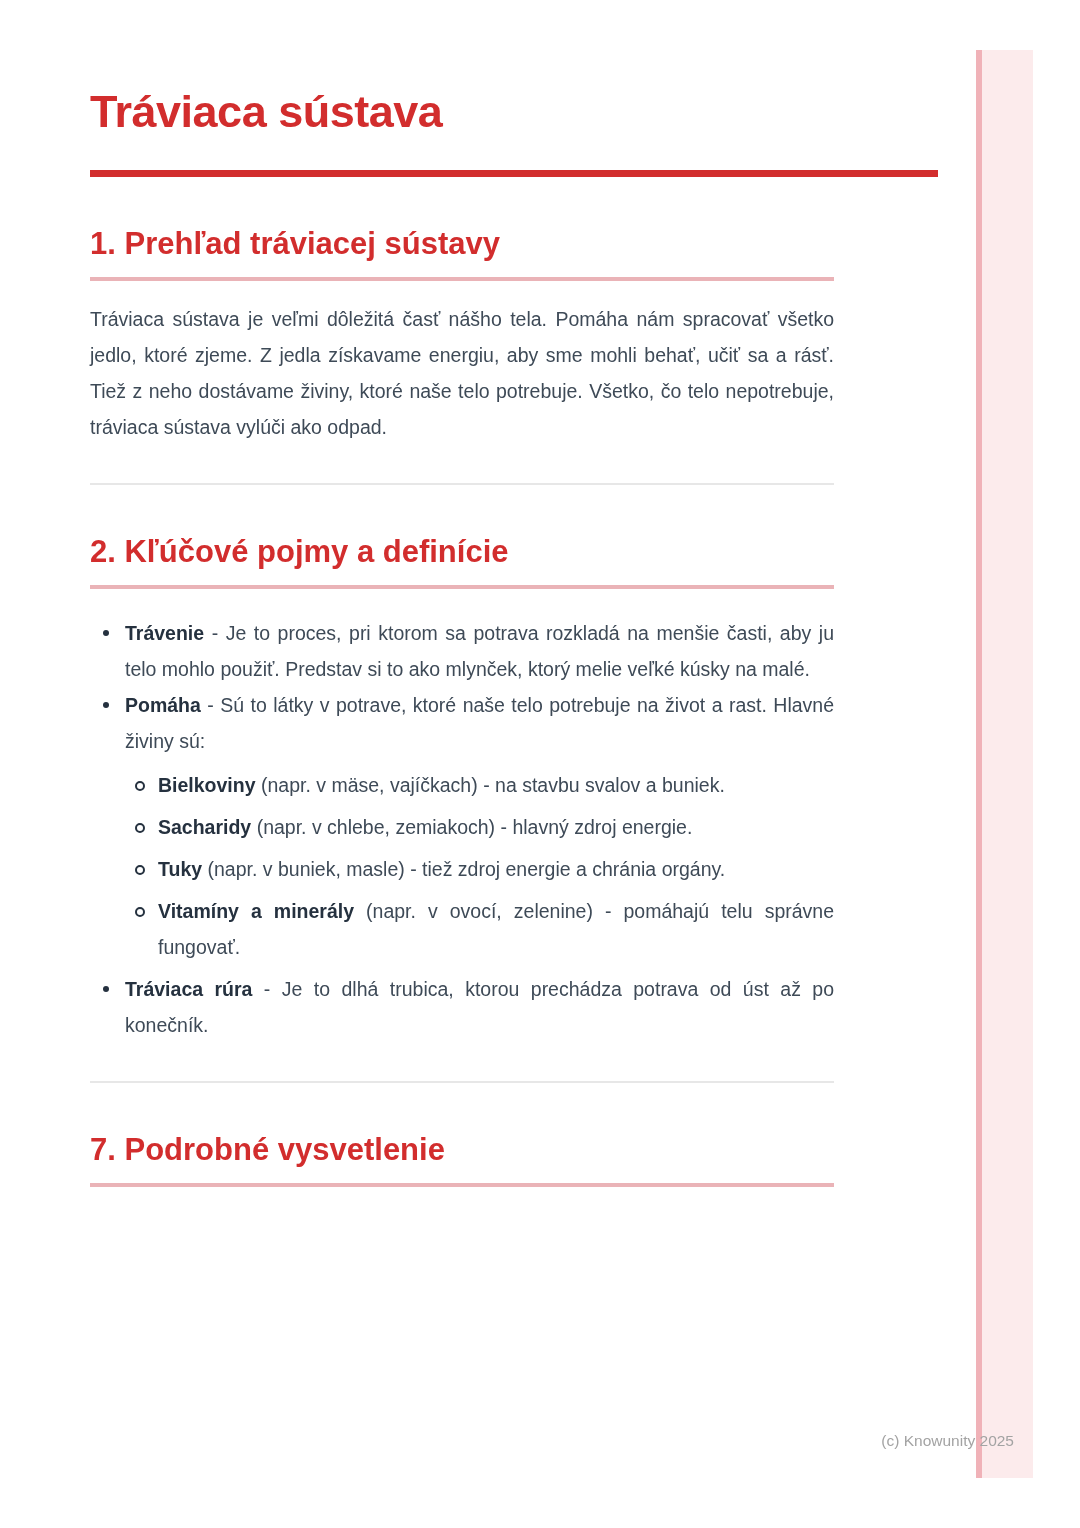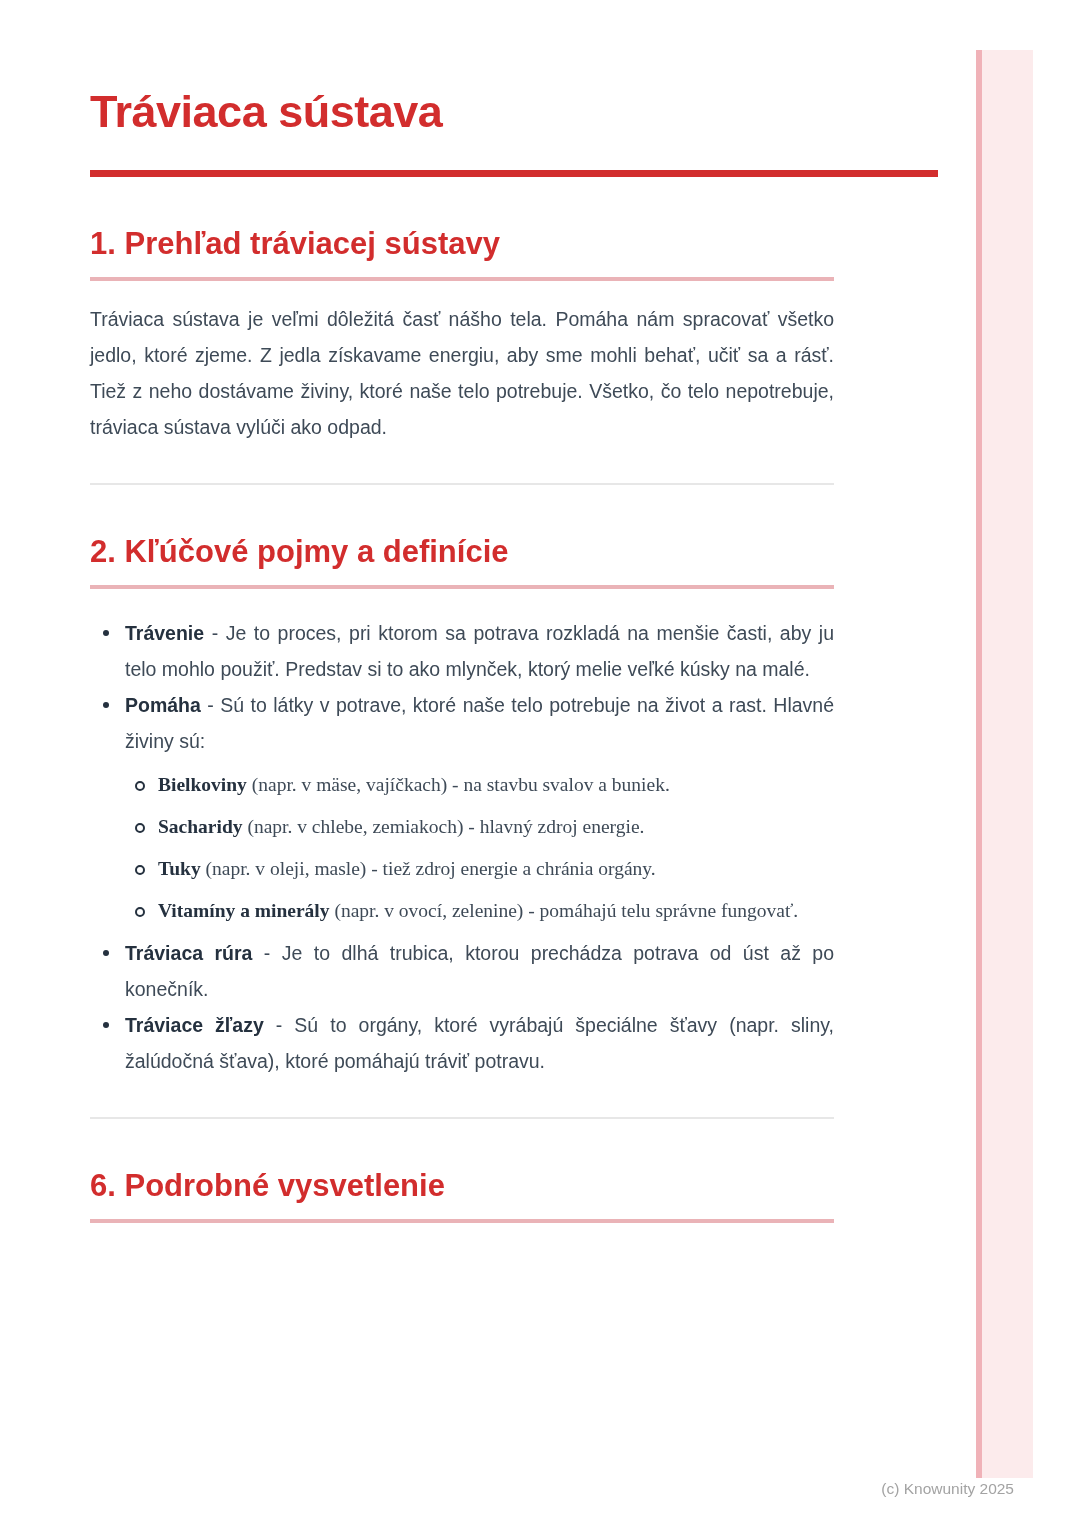--- a/index.html
+++ b/index.html
@@ -91,36 +91,35 @@
     top: 15px;
     width: 6px;
     height: 6px;
     border-radius: 50%;
     background: var(--bold-text, #25313f);
   }
   ul.lvl2 {
     list-style: none;
     margin: 8px 0 6px 0;
     padding: 0;
-    font-family: Liberation Serif, serif;
   }
   ul.lvl2 > li { position: relative; padding-left: 33px; margin-top: 6px; }
   .ring {
     position: absolute;
     left: 10px;
     top: 14px;
     width: 6px;
     height: 6px;
     border-radius: 50%;
     border: 2px solid var(--bold-text, #25313f);
     background: transparent;
   }
   .footer {
     position: absolute;
-    top: 1480px;
+    top: 1432px;
     right: 66px;
     font-size: 15.5px;
     color: var(--footer-text, #a3a3a3);
     z-index: 3;
   }
 </style>
 </head>
 <body>
 
 <div class="page">
@@ -155,44 +154,40 @@
             <li>
               <span class="ring"></span>
               <p class="li-text"><b>Bielkoviny</b><span> (napr. v mäse, vajíčkach) - na stavbu svalov a buniek.</span></p>
             </li>
             <li>
               <span class="ring"></span>
               <p class="li-text"><b>Sacharidy</b><span> (napr. v chlebe, zemiakoch) - hlavný zdroj energie.</span></p>
             </li>
             <li>
               <span class="ring"></span>
-              <p class="li-text"><b>Tuky</b><span> (napr. v oleji, masle) - tiež zdroj energie a chránia orgány.</span></p>
+              <p class="li-text"><b>Tuky</b><span> (napr. v buniek, masle) - tiež zdroj energie a chránia orgány.</span></p>
             </li>
             <li>
               <span class="ring"></span>
               <p class="li-text"><b>Vitamíny a minerály</b><span> (napr. v ovocí, zelenine) - pomáhajú telu správne fungovať.</span></p>
             </li>
           </ul>
         </li>
 
         <li>
           <span class="dot"></span>
           <p class="li-text"><b>Tráviaca rúra</b><span> - Je to dlhá trubica, ktorou prechádza potrava od úst až po konečník.</span></p>
         </li>
 
-        <li>
-          <span class="dot"></span>
-          <p class="li-text"><b>Tráviace žľazy</b><span> - Sú to orgány, ktoré vyrábajú špeciálne šťavy (napr. sliny, žalúdočná šťava), ktoré pomáhajú tráviť potravu.</span></p>
-        </li>
 
       </ul>
     </section>
 
     <div class="divider"></div>
 
     <section>
-      <h2>6. Podrobné vysvetlenie</h2>
+      <h2>7. Podrobné vysvetlenie</h2>
       <div class="h-underline"></div>
     </section>
   </div>
 
   <div class="footer">(c) Knowunity 2025</div>
 </div>
 
 </body></html>

